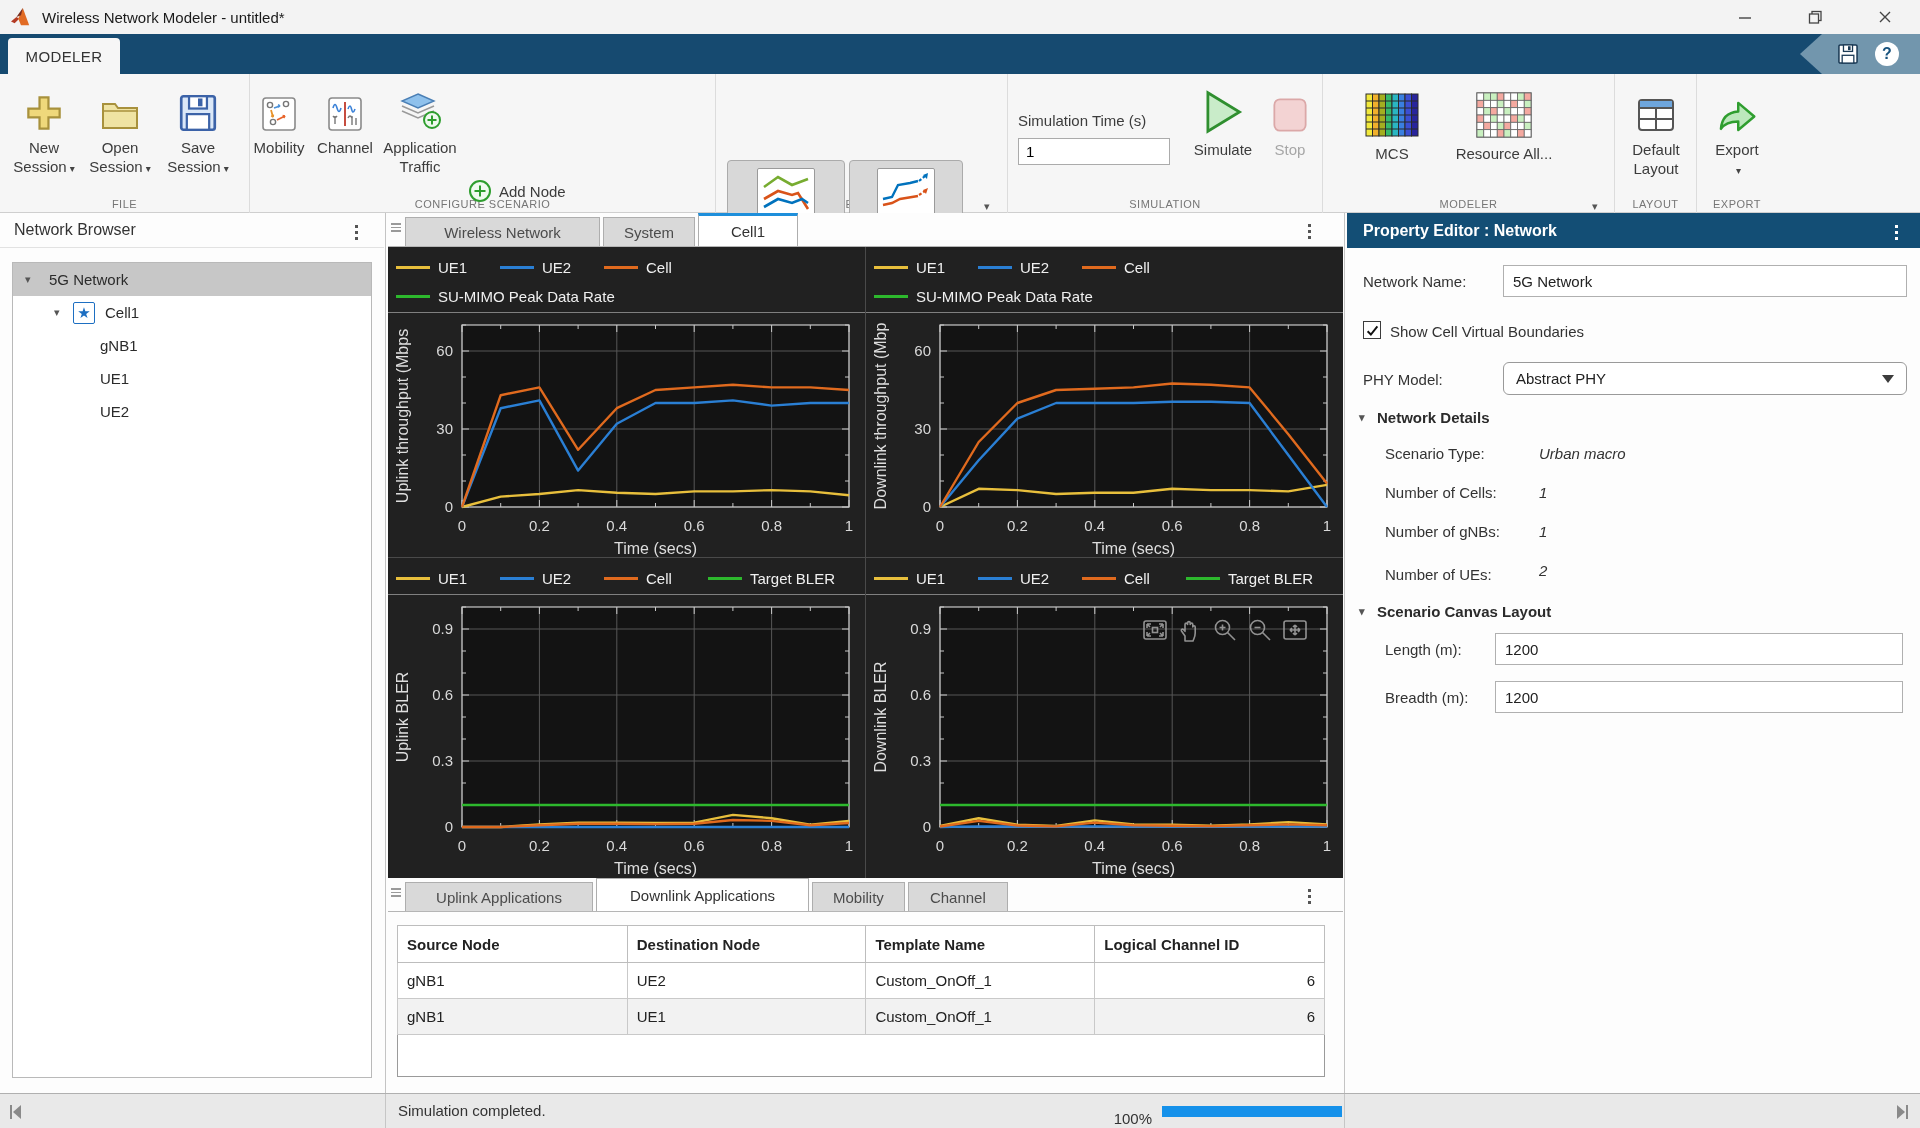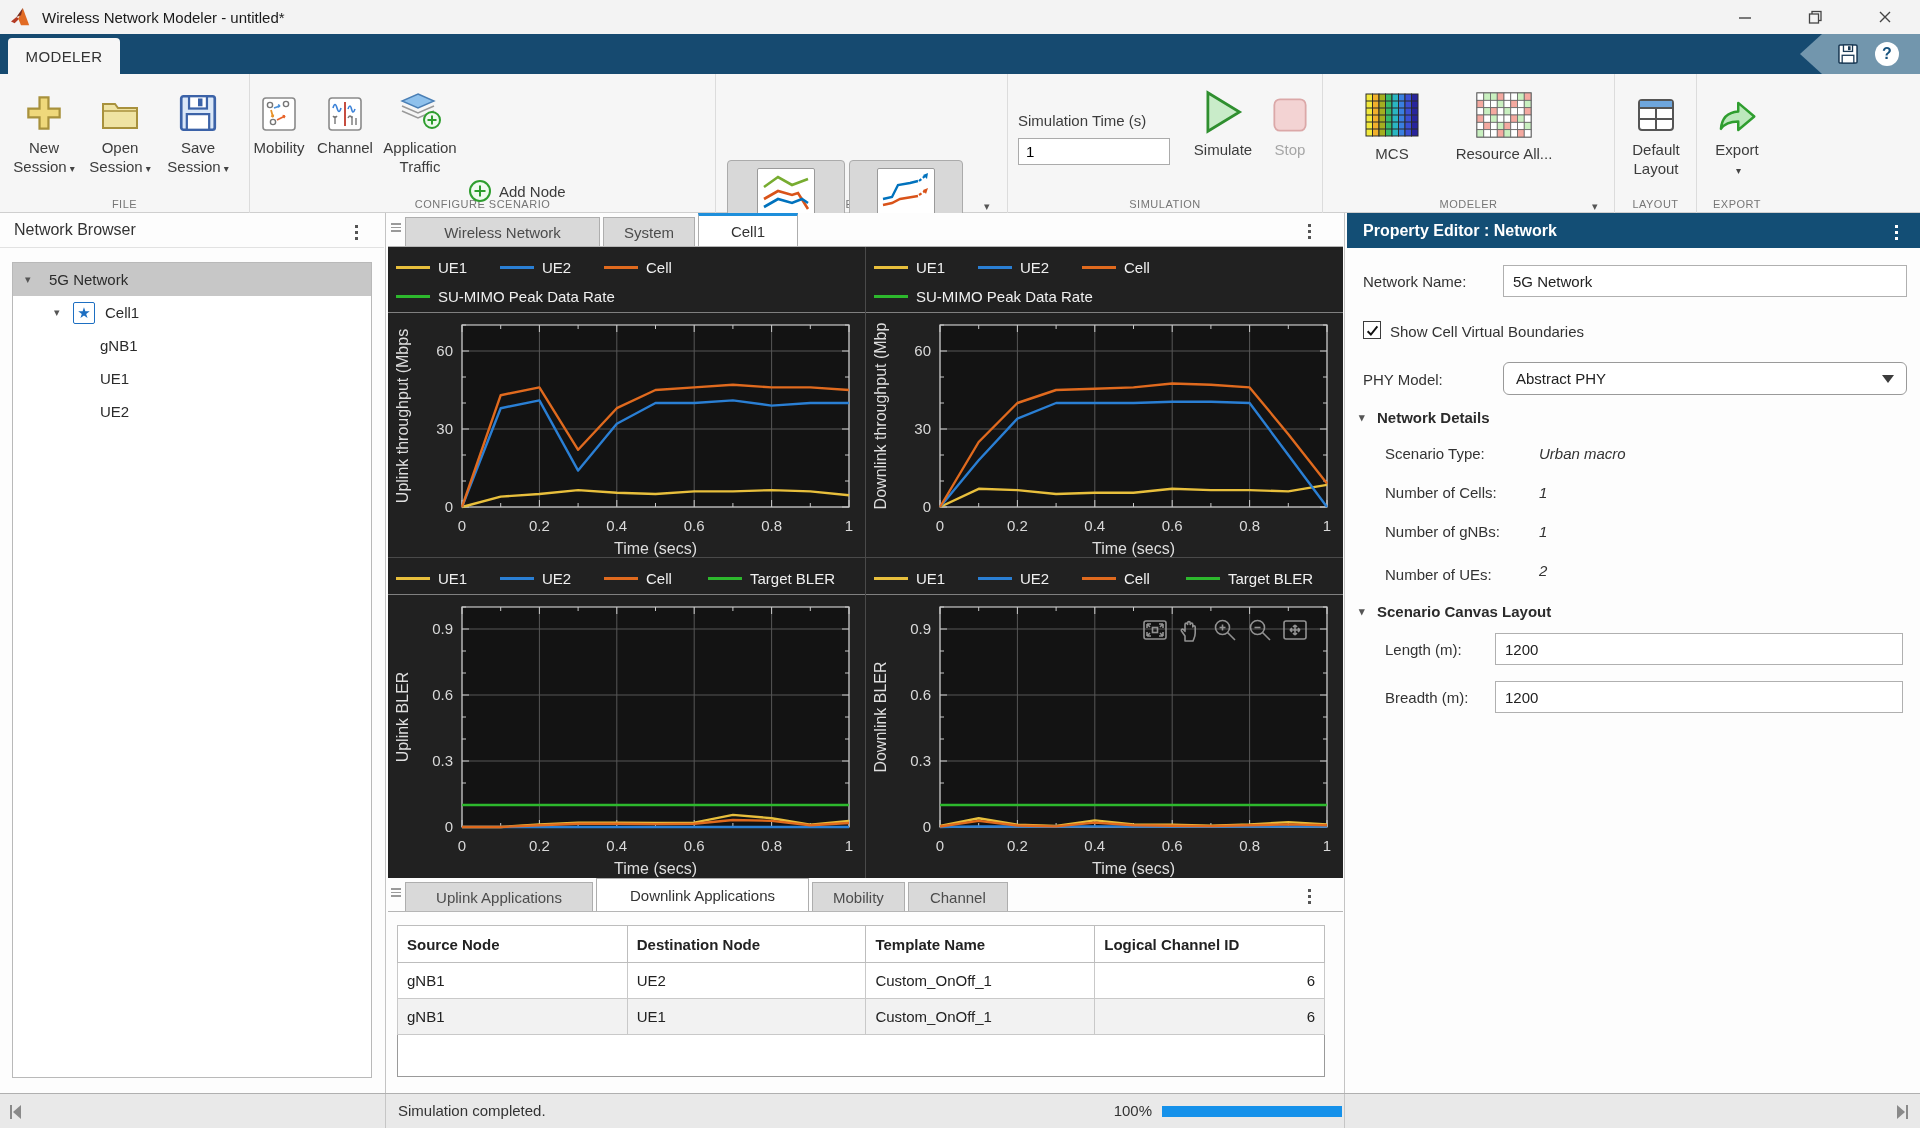--- a/index.html
+++ b/index.html
@@ -89,21 +89,21 @@
   .cb { position:absolute; width:18px; height:18px; border:1.6px solid #3c3c3c; background:#fff; display:flex; align-items:center; justify-content:center; }
   .select { position:absolute; height:33px; border:1px solid #9a9a9a; border-radius:6px; background:#fff; display:flex; align-items:center; padding:0 12px; font-size:15px; color:#222; }
   .sel-arrow { position:absolute; right:12px; width:0; height:0; border-left:6px solid transparent; border-right:6px solid transparent; border-top:8px solid #3c3c3c; }
   .sec-head { position:absolute; font-size:15px; font-weight:bold; color:#2b2b2b; display:flex; align-items:center; }
   .sec-head .texp { margin-right:4px; }
 
   
   .statusbar { position:absolute; left:0; top:1093px; width:1920px; height:35px; background:#e9e9e9; border-top:1px solid #b0b0b0; }
   .sb-sep { position:absolute; top:0; width:1px; height:35px; background:#c6c6c6; }
   .sb-msg { position:absolute; left:398px; top:8px; font-size:15px; color:#333; }
-  .sb-pct { position:absolute; left:1100px; top:8px; width:52px; text-align:right; font-size:15px; color:#333; }
+  .sb-pct { position:absolute; left:1100px; top:16px; width:52px; text-align:right; font-size:15px; color:#333; }
   .sb-bar { position:absolute; left:1162px; top:12px; height:11px; background:#1591ea; }
 </style>
 </head>
 <body>
 
 <div class="app">
 
   <div class="titlebar">
     <svg class="ml-logo" width="22" height="20" viewBox="0 0 24 22">
       <polygon points="1,16 7,11 10,13 5,18" fill="#b33b25"></polygon>

